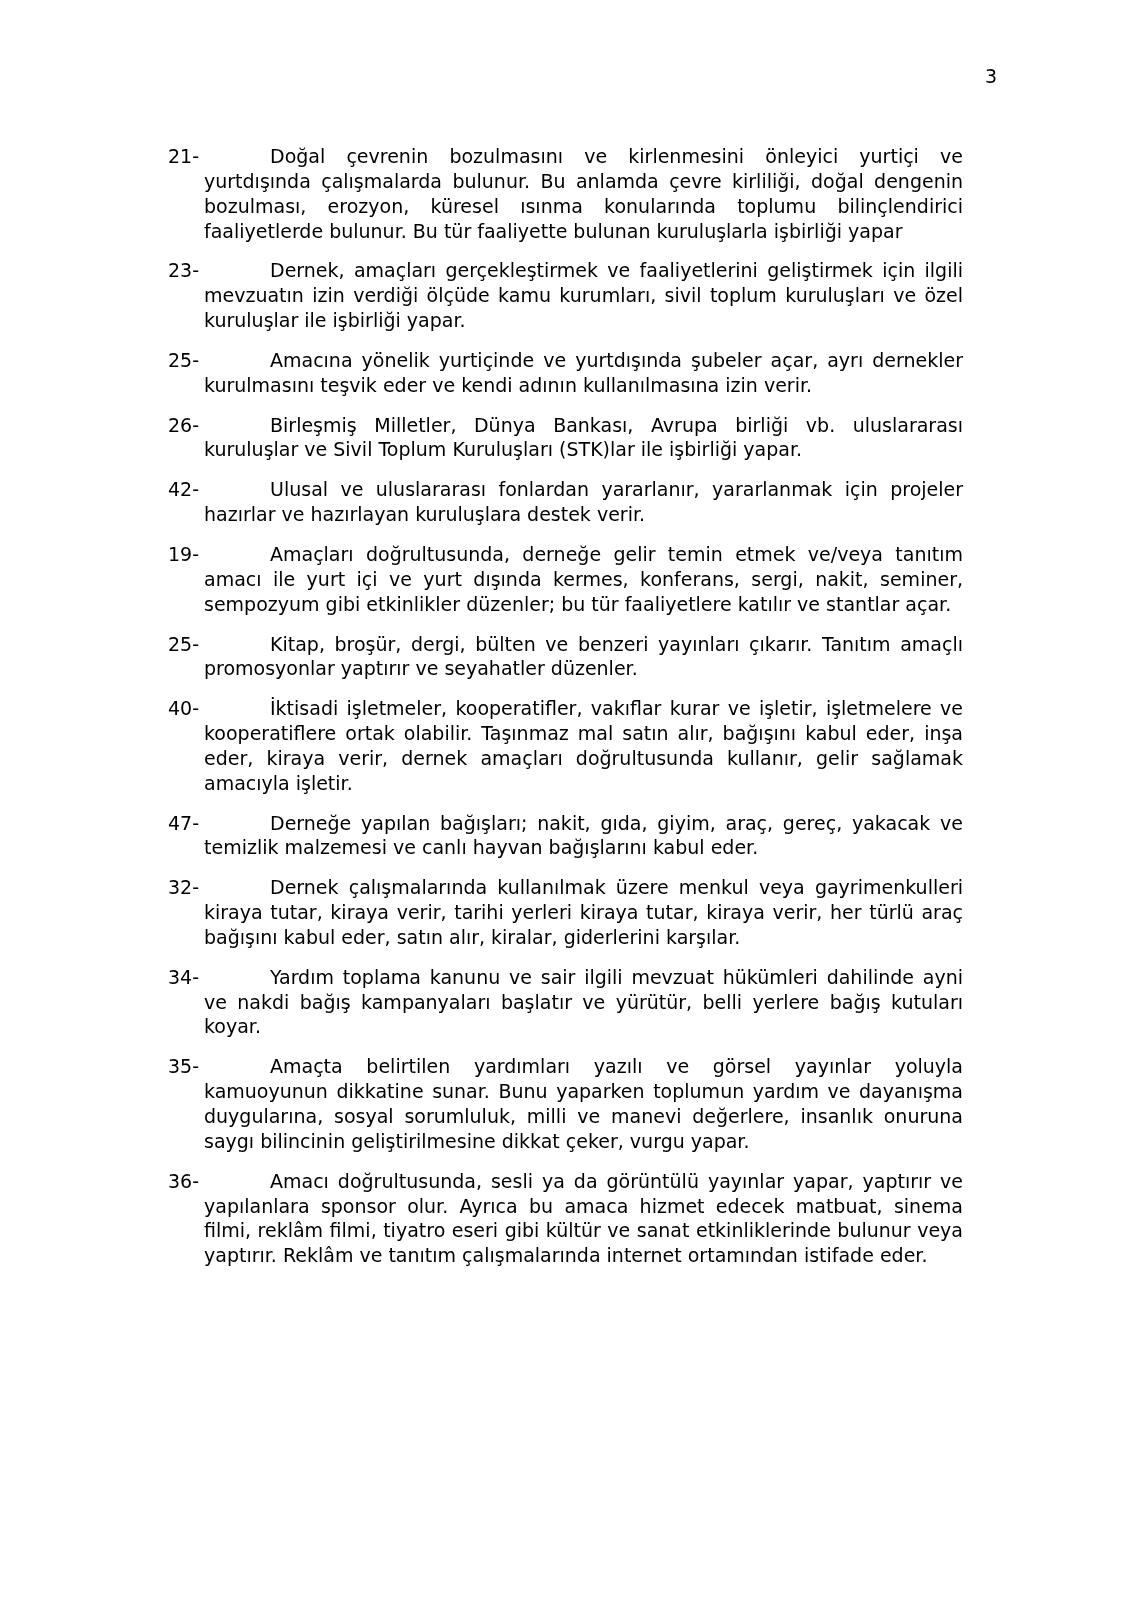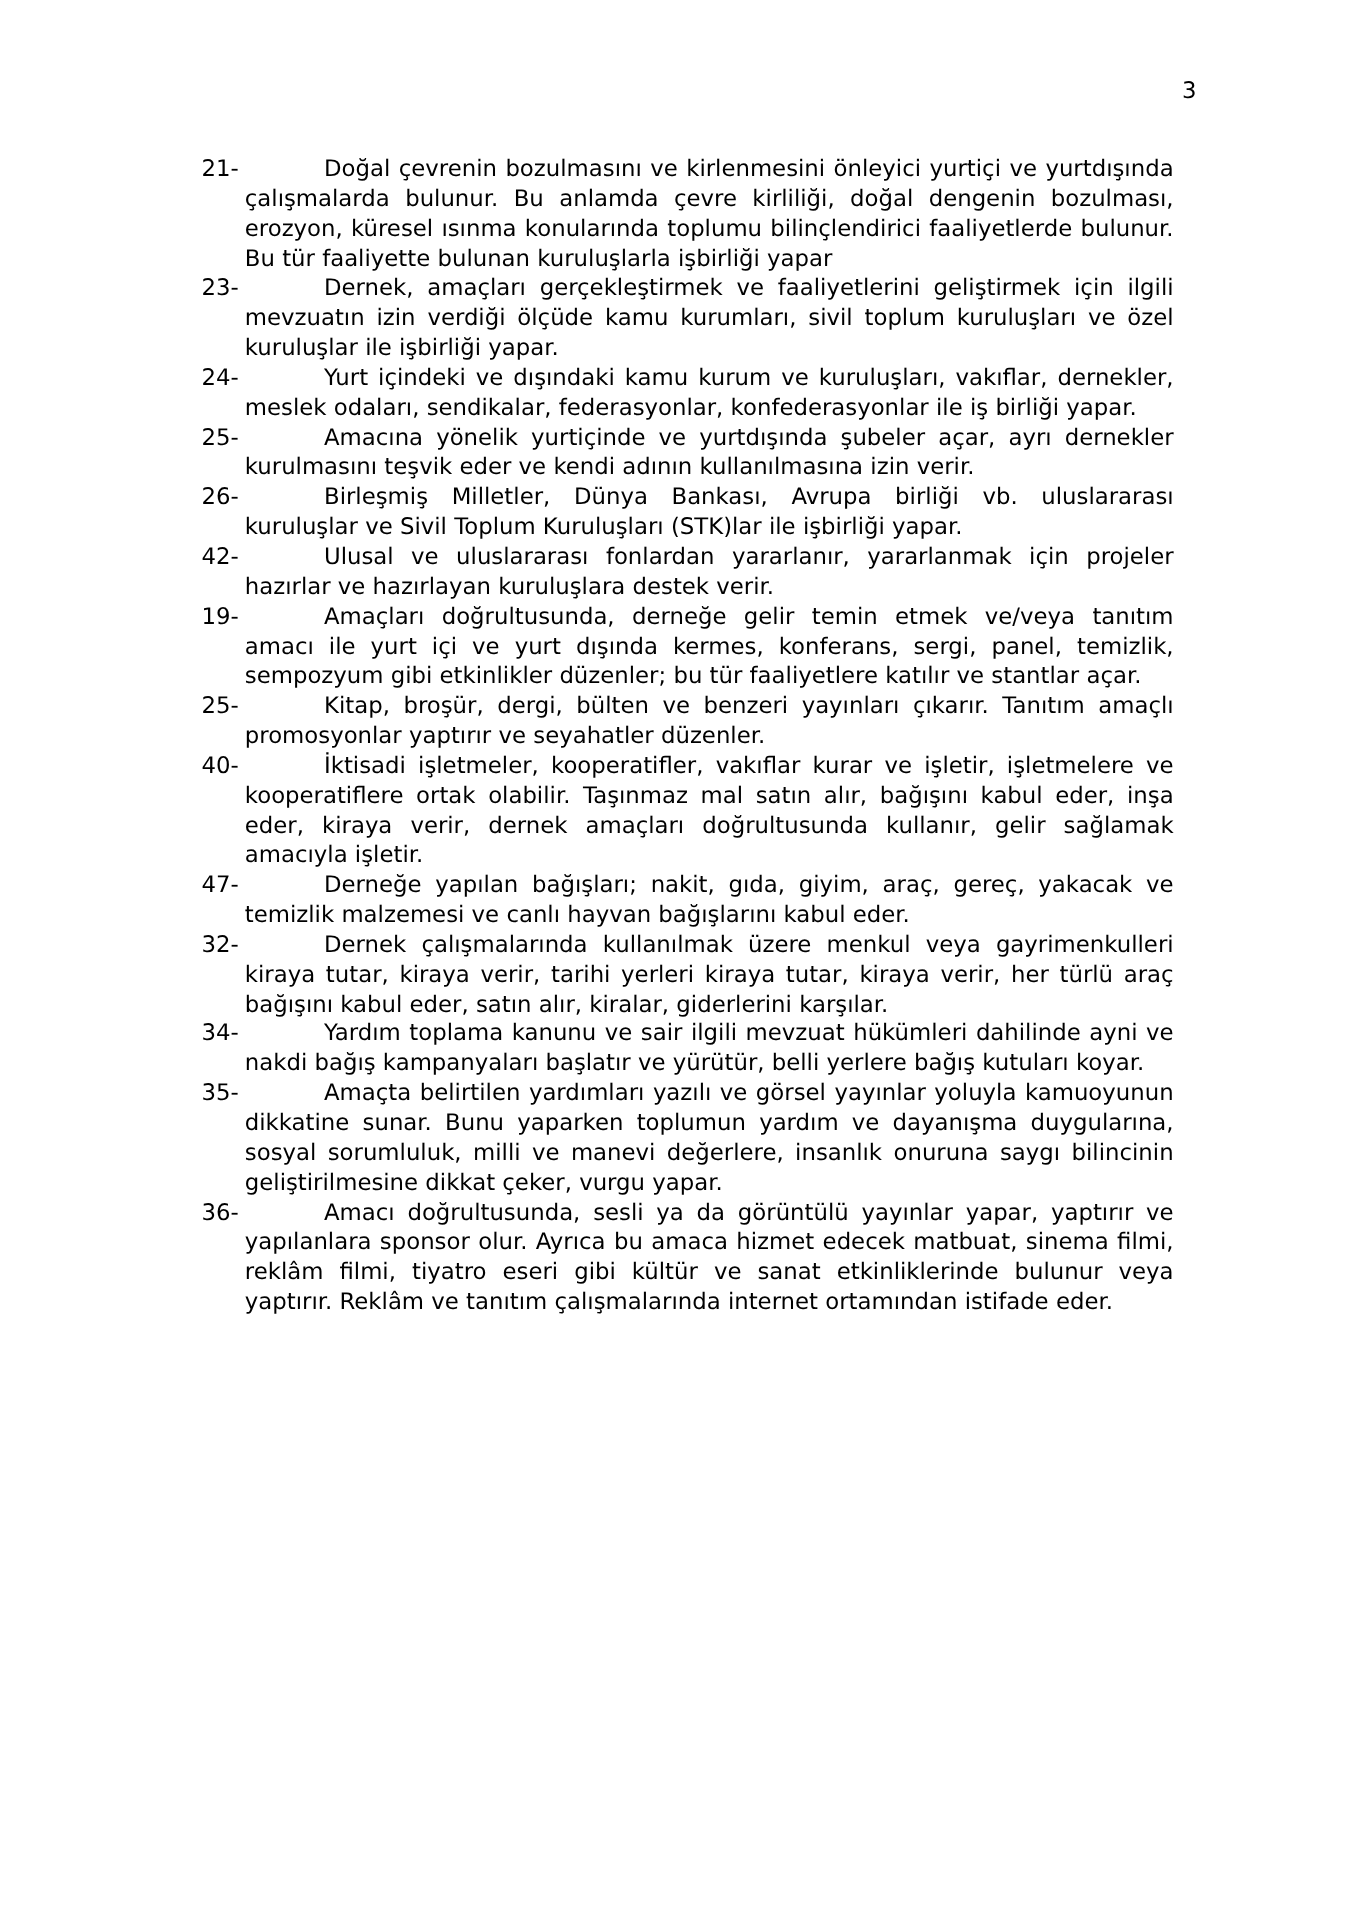--- a/index.html
+++ b/index.html
@@ -25,21 +25,21 @@
   }
   .content {
     position: absolute;
     top: 129px;
     left: 168px;
     width: 810px;
     font-size: 19px;
     line-height: 24.85px;
   }
   .item {
-    margin: 0;
+    margin: 15px;
     padding: 0;
     margin-left: 36px;
     text-indent: -36px;
     text-align: justify;
     hyphens: none;
   }
   .item .num {
     display: inline-block;
     width: 102px;
     text-indent: 0;
@@ -50,29 +50,28 @@
 
 <div class="page">
   <div class="page-number">3</div>
 
   <div class="content">
   <p class="item"><span class="num">21-</span><span>Doğal çevrenin bozulmasını ve kirlenmesini önleyici yurtiçi ve yurtdışında çalışmalarda bulunur. Bu anlamda çevre kirliliği, doğal dengenin bozulması, erozyon, küresel ısınma konularında toplumu bilinçlendirici faaliyetlerde bulunur. Bu tür faaliyette bulunan kuruluşlarla işbirliği yapar</span></p>
 
 
   <p class="item"><span class="num">23-</span><span>Dernek, amaçları gerçekleştirmek ve faaliyetlerini geliştirmek için ilgili mevzuatın izin verdiği ölçüde kamu kurumları, sivil toplum kuruluşları ve özel kuruluşlar ile işbirliği yapar.</span></p>
 
-  <p class="item"><span class="num">24-</span><span>Yurt içindeki ve dışındaki kamu kurum ve kuruluşları, vakıflar, dernekler, meslek odaları, sendikalar, federasyonlar, konfederasyonlar ile iş birliği yapar.</span></p>
 
   <p class="item"><span class="num">25-</span><span>Amacına yönelik yurtiçinde ve yurtdışında şubeler açar, ayrı dernekler kurulmasını teşvik eder ve kendi adının kullanılmasına izin verir.</span></p>
 
   <p class="item"><span class="num">26-</span><span>Birleşmiş Milletler, Dünya Bankası, Avrupa birliği vb. uluslararası kuruluşlar ve Sivil Toplum Kuruluşları (STK)lar ile işbirliği yapar.</span></p>
 
   <p class="item"><span class="num">42-</span><span>Ulusal ve uluslararası fonlardan yararlanır, yararlanmak için projeler hazırlar ve hazırlayan kuruluşlara destek verir.</span></p>
 
-  <p class="item"><span class="num">19-</span><span>Amaçları doğrultusunda, derneğe gelir temin etmek ve/veya tanıtım amacı ile yurt içi ve yurt dışında kermes, konferans, sergi, panel, temizlik, sempozyum gibi etkinlikler düzenler; bu tür faaliyetlere katılır ve stantlar açar.</span></p>
+  <p class="item"><span class="num">19-</span><span>Amaçları doğrultusunda, derneğe gelir temin etmek ve/veya tanıtım amacı ile yurt içi ve yurt dışında kermes, konferans, sergi, nakit, seminer, sempozyum gibi etkinlikler düzenler; bu tür faaliyetlere katılır ve stantlar açar.</span></p>
 
   <p class="item"><span class="num">25-</span><span>Kitap, broşür, dergi, bülten ve benzeri yayınları çıkarır. Tanıtım amaçlı promosyonlar yaptırır ve seyahatler düzenler.</span></p>
 
   <p class="item"><span class="num">40-</span><span>İktisadi işletmeler, kooperatifler, vakıflar kurar ve işletir, işletmelere ve kooperatiflere ortak olabilir. Taşınmaz mal satın alır, bağışını kabul eder, inşa eder, kiraya verir, dernek amaçları doğrultusunda kullanır, gelir sağlamak amacıyla işletir.</span></p>
 
   <p class="item"><span class="num">47-</span><span>Derneğe yapılan bağışları; nakit, gıda, giyim, araç, gereç, yakacak ve temizlik malzemesi ve canlı hayvan bağışlarını kabul eder.</span></p>
 
   <p class="item"><span class="num">32-</span><span>Dernek çalışmalarında kullanılmak üzere menkul veya gayrimenkulleri kiraya tutar, kiraya verir, tarihi yerleri kiraya tutar, kiraya verir, her türlü araç bağışını kabul eder, satın alır, kiralar, giderlerini karşılar.</span></p>
 
 

